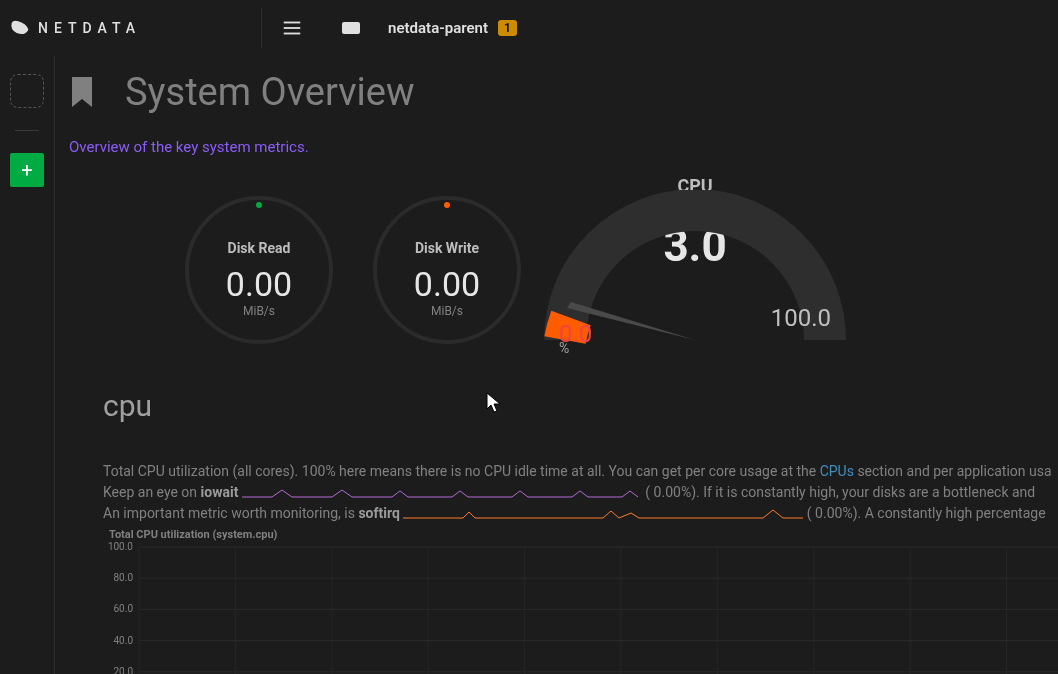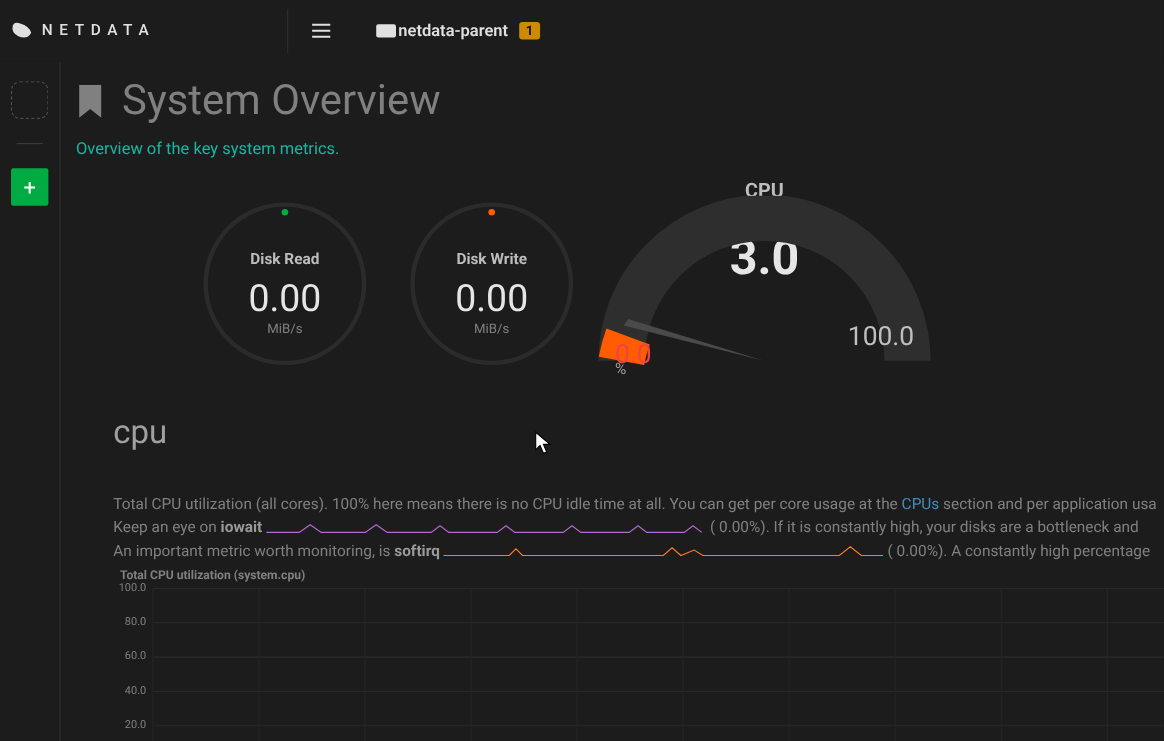--- a/index.html
+++ b/index.html
@@ -35,21 +35,21 @@
     width: 40px; height: 40px; margin-left: 10px;
     display:flex; align-items:center; justify-content:center;
     cursor:pointer; border-radius:4px;
   }
   .hamburger svg { stroke:#e0e0e0; }
   .host-chip {
     width: 18px; height: 12px; background:#e0e0e0;
     border-radius:2px; margin-left: 30px;
   }
   .host-name {
-    margin-left: 2px; font-size: 15px; font-weight: 600; color:#e0e0e0;
+    margin-left: 28px; font-size: 15px; font-weight: 600; color:#e0e0e0;
   }
   .badge {
     margin-left: 10px; background:#cc8b00; color:#111;
     font-size: 12px; font-weight:700; padding:1px 6px;
     border-radius:3px;
   }
 
   
   .body {
     display:flex; height: calc(674px - 56px);
@@ -71,28 +71,28 @@
     color:#fff; font-size:20px; font-weight:400;
     display:flex; align-items:center; justify-content:center;
     border-radius:2px; cursor:pointer;
   }
 
   .main {
     flex:1; padding: 14px 0 0 14px; overflow:hidden; position:relative;
   }
 
   .page-head {
-    display:flex; align-items:center; gap:16px;
+    display:flex; align-items:center; gap:30px;
   }
   .bookmark-icon { width:26px; height:30px; }
   .page-title {
     font-size: 38px; font-weight:400; color:#808080;
   }
   .page-sub {
-    margin-top:12px; font-size:15px; color:#14b8a6;
+    margin-top:24px; font-size:15px; color:#8b5cf6;
   }
 
   
   .gauges {
     display:flex; align-items:center;
     margin-top:14px; margin-left:110px;
     position:relative; height:200px;
   }
   .ring {
     width:160px; height:160px; position:relative;

